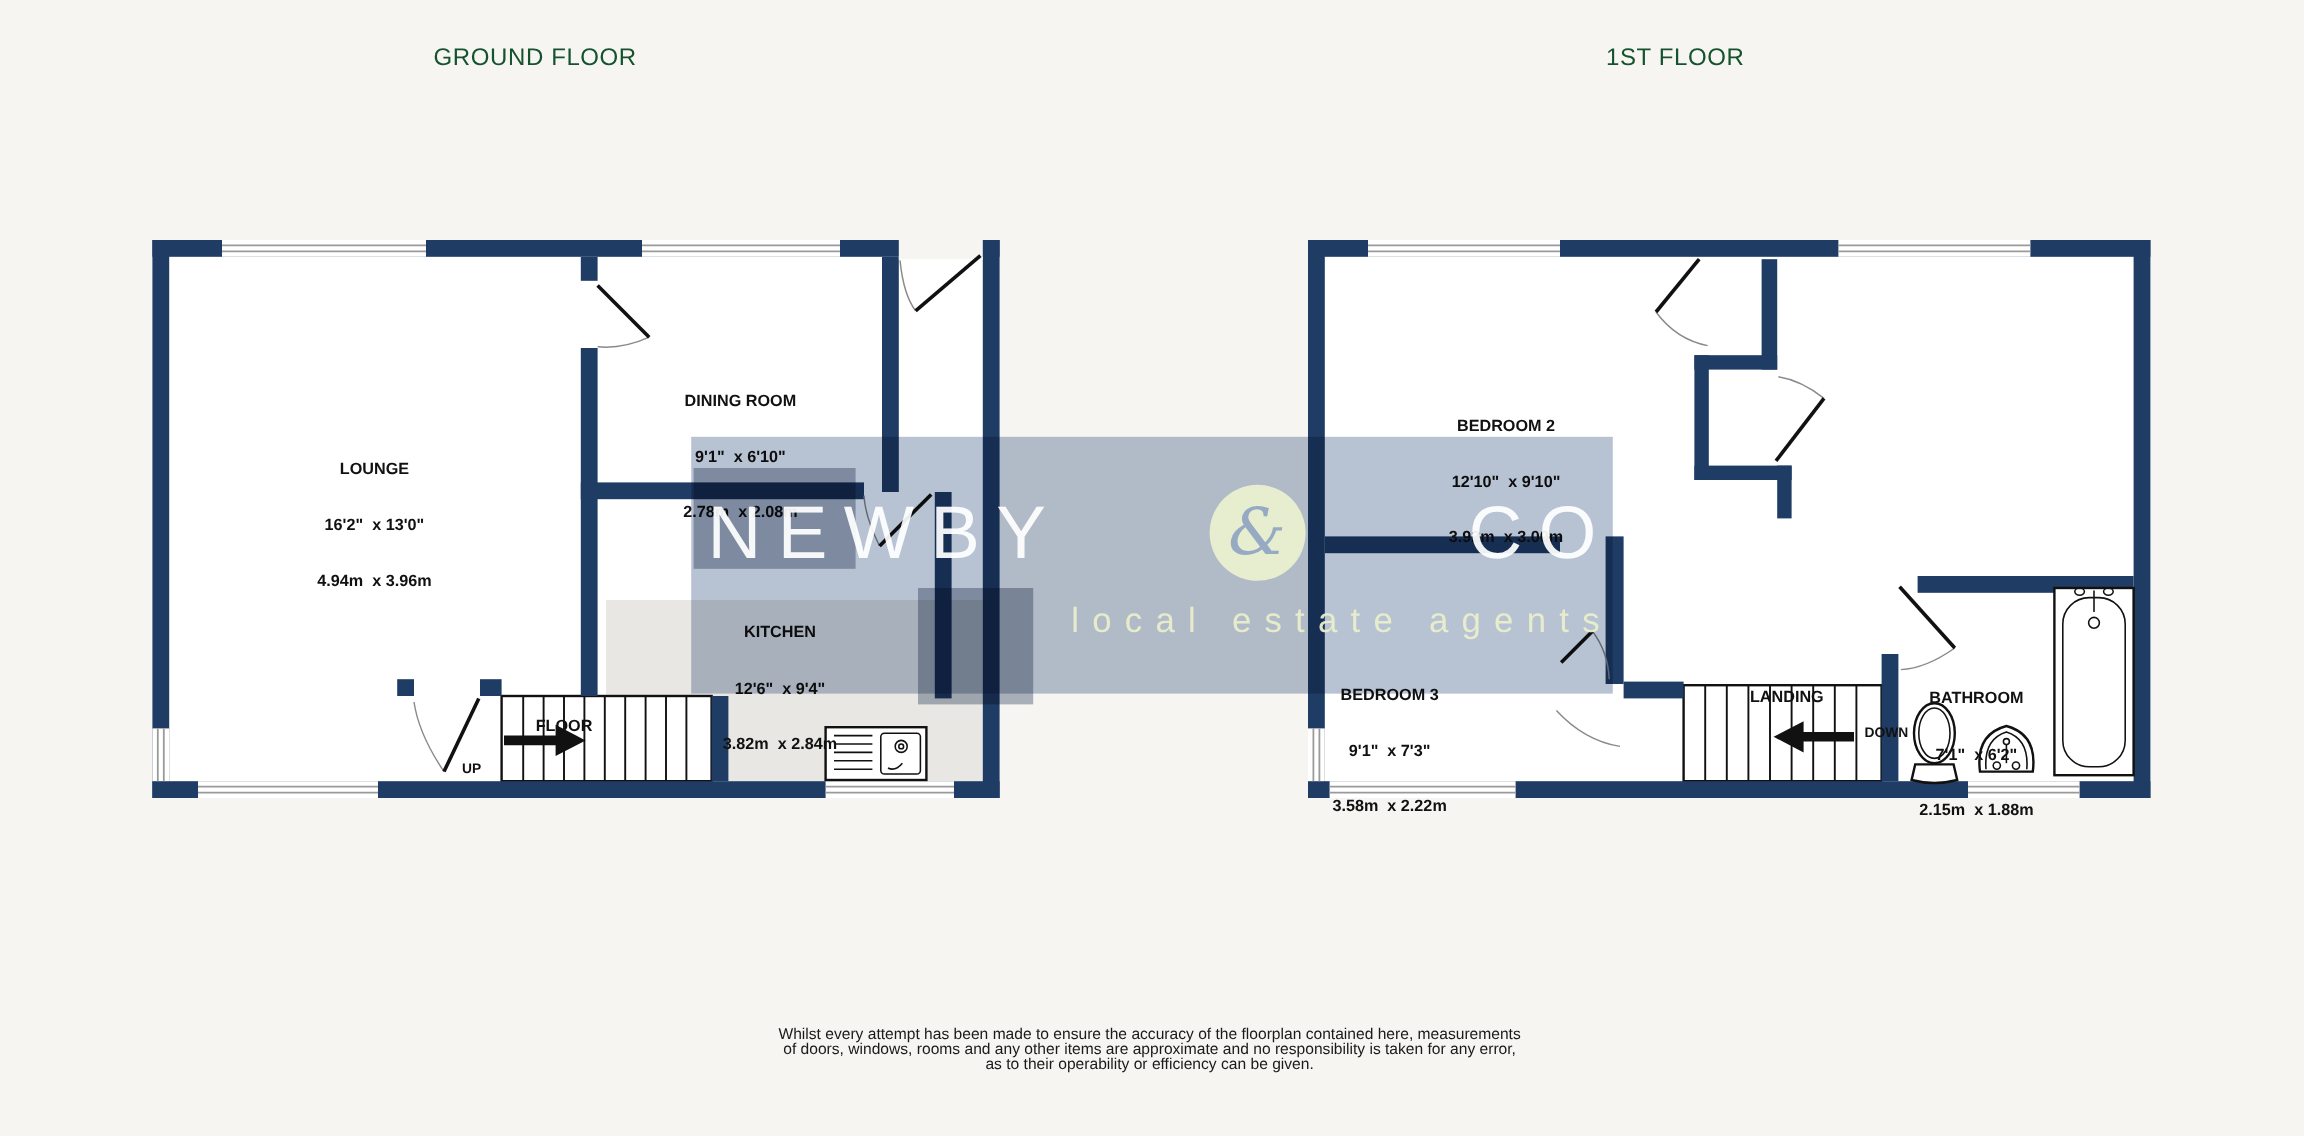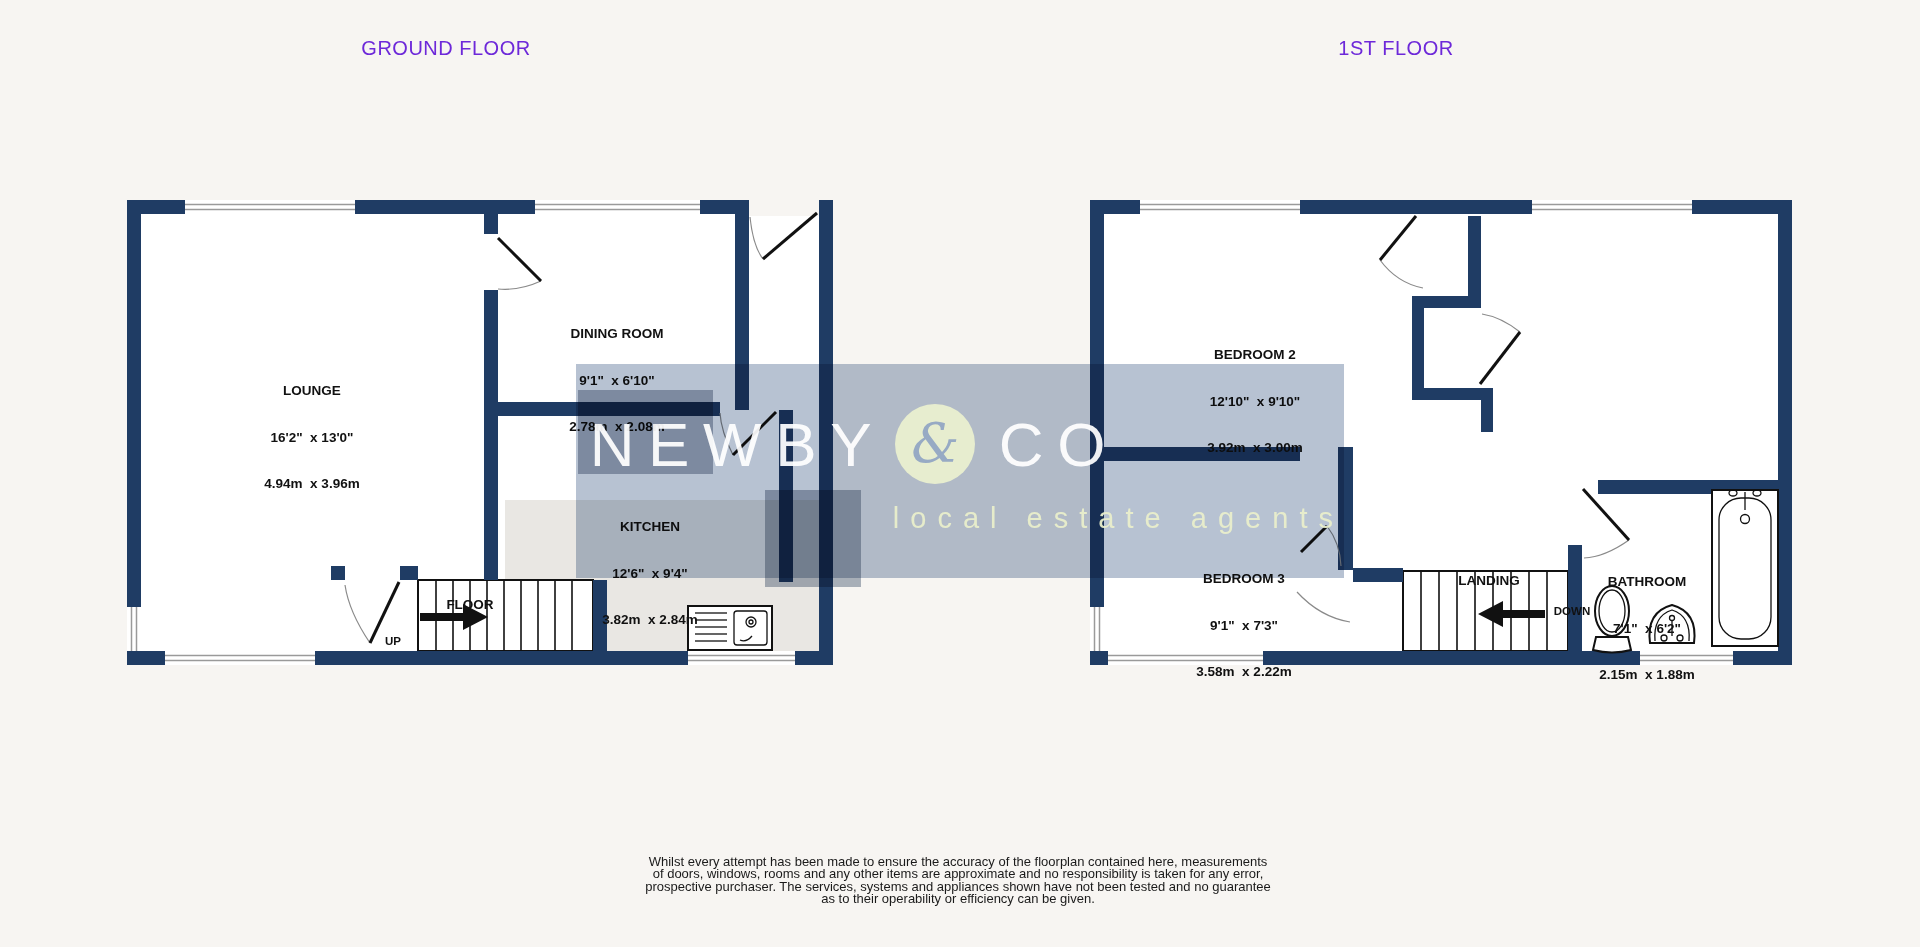--- a/index.html
+++ b/index.html
@@ -18,21 +18,21 @@
   .winfill{fill:#ffffff;}
   .doorleaf{stroke:#111;stroke-width:3;fill:none;}
   .doorarc{stroke:#8a8a8a;stroke-width:1.2;fill:none;}
   .fixture{stroke:#111;stroke-width:2;fill:#ffffff;}
   .fixture-thin{stroke:#111;stroke-width:1.3;fill:none;}
   .tread{stroke:#111;stroke-width:1.6;}
   .arrow{fill:#111;}
 
   .floor-title{
     position:absolute;transform:translateX(-50%);
-    font-size:20px;color:#6d28d9;letter-spacing:0.5px;white-space:pre;
+    font-size:20px;color:#14532d;letter-spacing:0.5px;white-space:pre;
   }
   .room-label{
     position:absolute;transform:translateX(-50%);
     text-align:center;font-weight:bold;font-size:13.5px;line-height:15.5px;
     color:#111;white-space:pre;z-index:5;
   }
   .tiny{font-size:11.5px;}
   .wm-band{
     position:absolute;left:576px;top:364px;width:768px;height:214px;
     background:#b7c2d2;mix-blend-mode:multiply;z-index:8;
@@ -44,21 +44,21 @@
   .wm-sub-b{
     position:absolute;left:765px;top:490px;width:96px;height:97px;
     background:#aeb6c2;mix-blend-mode:multiply;z-index:9;
   }
   .wm-text{
     position:absolute;left:576px;top:364px;width:768px;height:214px;
     z-index:10;pointer-events:none;
   }
   .wm-row{
     position:absolute;left:0;top:38px;width:768px;height:84px;
-    display:flex;align-items:center;justify-content:flex-start;gap:10px;
+    display:flex;align-items:center;justify-content:space-between;gap:10px;
   }
   .wm-word{
     color:rgba(255,255,255,0.93);font-size:62px;letter-spacing:0.22em;
     font-weight:400;white-space:pre;text-indent:0.22em;
   }
   .wm-amp-circle{
     width:80px;height:80px;border-radius:50%;background:rgba(236,241,207,0.92);
     display:flex;align-items:center;justify-content:center;flex:0 0 auto;
   }
   .wm-amp{
@@ -297,21 +297,21 @@
     <div>3.82m  x 2.84m</div>
   </div>
   <div class="room-label" style="left:470px;top:597px">FLOOR</div>
   <div class="room-label tiny" style="left:393px;top:634px">UP</div>
 
   <div class="room-label" style="left:1255px;top:316px">
     <div>BEDROOM 2</div>
     <div>12'10"  x 9'10"</div>
     <div>3.92m  x 3.00m</div>
   </div>
-  <div class="room-label" style="left:1244px;top:540px">
+  <div class="room-label" style="left:1158px;top:540px">
     <div>BEDROOM 3</div>
     <div>9'1"  x 7'3"</div>
     <div>3.58m  x 2.22m</div>
   </div>
   <div class="room-label" style="left:1647px;top:543px">
     <div>BATHROOM</div>
     <div>7'1"  x 6'2"</div>
     <div>2.15m  x 1.88m</div>
   </div>
   <div class="room-label" style="left:1489px;top:573px">LANDING</div>
@@ -327,17 +327,16 @@
         <span class="wm-amp">&amp;</span>
       </span>
       <span class="wm-word">CO</span>
     </div>
     <div class="wm-tagline">local estate agents</div>
   </div>
 
   <div class="disclaimer">
     <div>Whilst every attempt has been made to ensure the accuracy of the floorplan contained here, measurements</div>
     <div>of doors, windows, rooms and any other items are approximate and no responsibility is taken for any error,</div>
-    <div>prospective purchaser. The services, systems and appliances shown have not been tested and no guarantee</div>
     <div>as to their operability or efficiency can be given.</div>
   </div>
 
 </div>
 
 </body></html>

